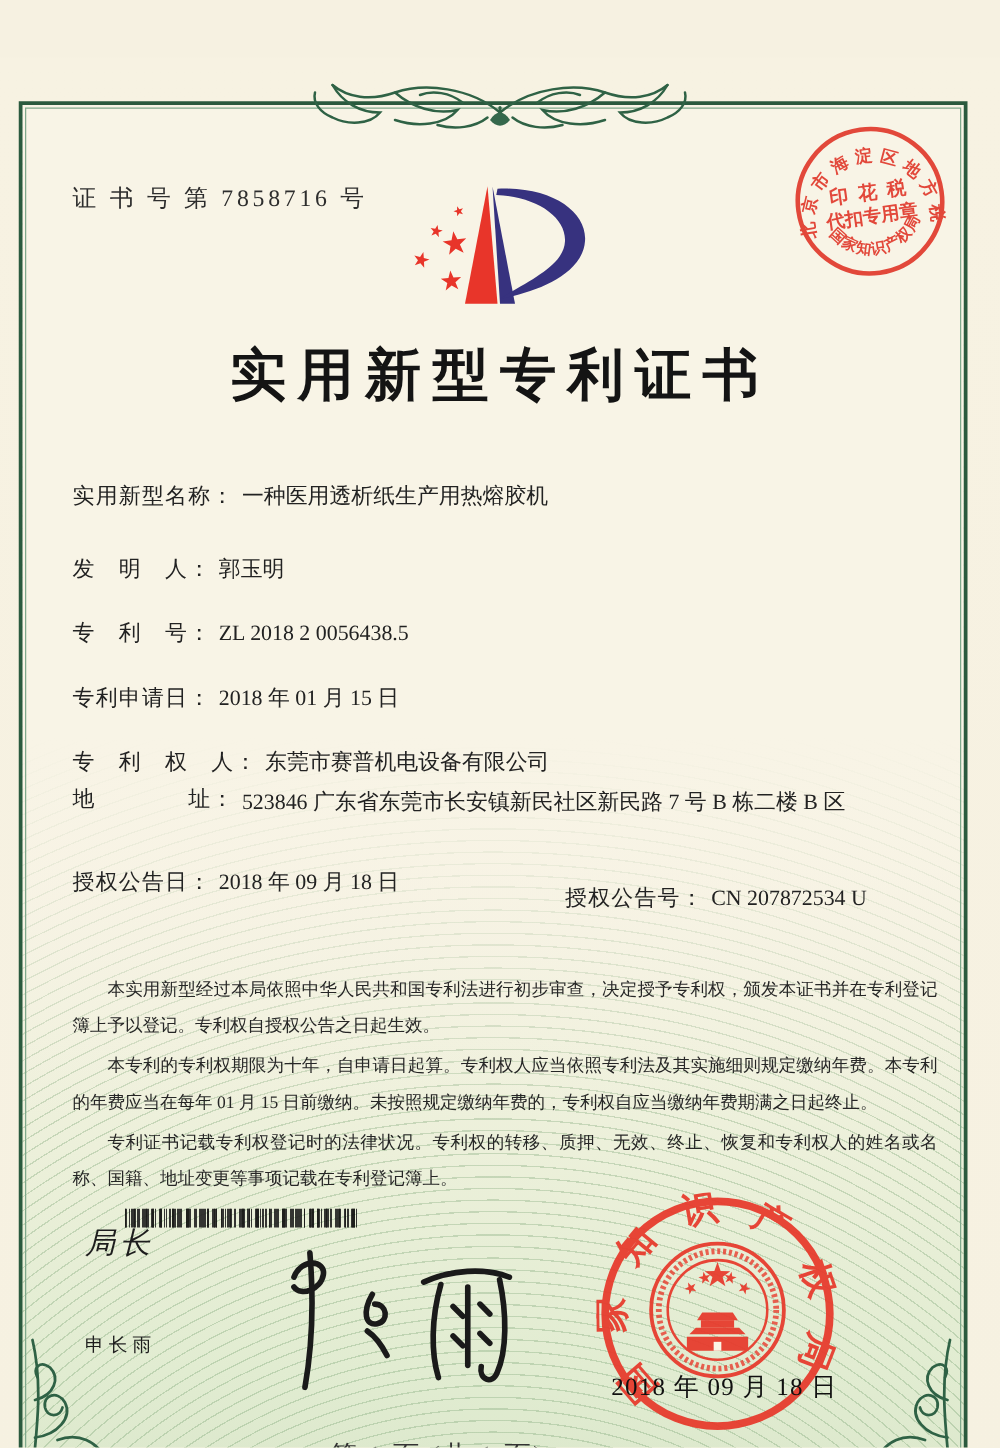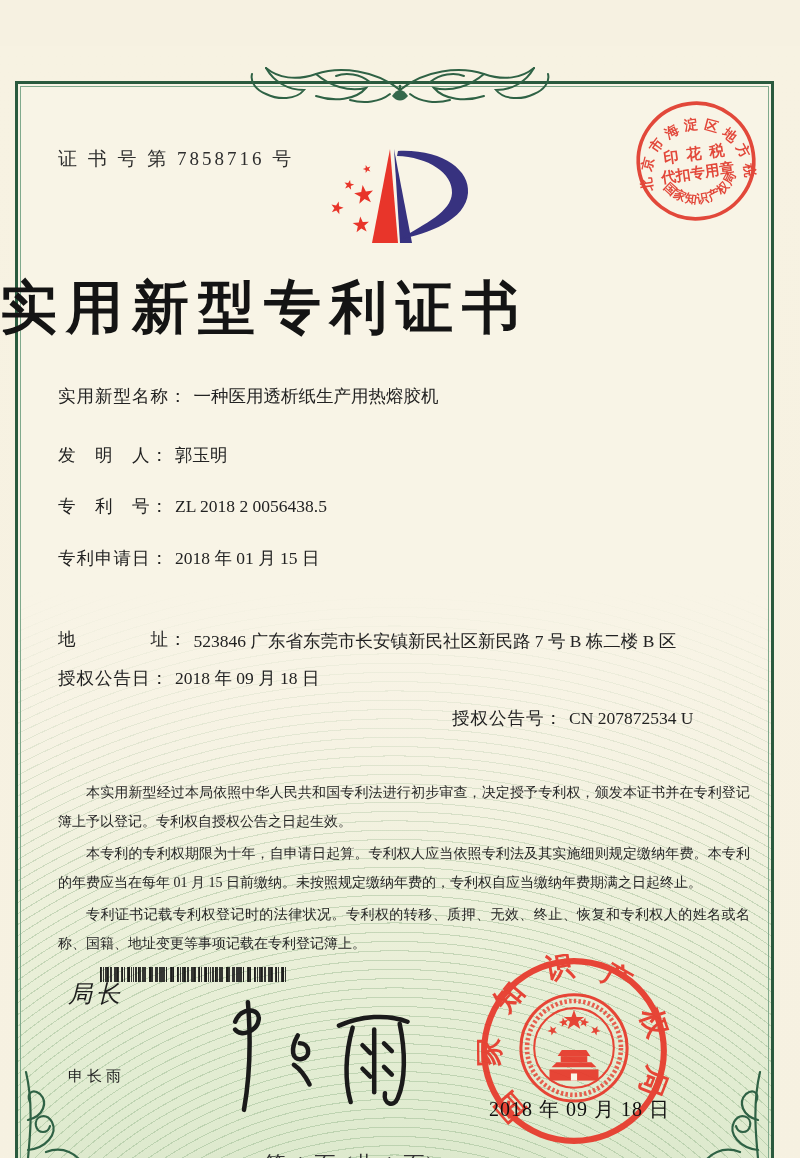--- a/index.html
+++ b/index.html
@@ -9,21 +9,21 @@
   
   #frame{position:absolute;left:15px;top:35px;width:753px;height:1100px;
          border:3px solid #2a5a3e;
          background:
            linear-gradient(180deg,#f8f4e6 0%,#f8f4e6 46%,rgba(248,244,230,0) 74%),
            repeating-radial-gradient(ellipse 170% 120% at 50% 132%,rgba(110,155,105,0.30) 0 1px,rgba(0,0,0,0) 1px 9px),
            linear-gradient(180deg,#f8f4e6 0%,#f6f2e2 55%,#ecf0da 76%,#e1ecd1 92%,#dce8cc 100%);}
   #frame .inner{position:absolute;inset:2px;border:1px solid #7fa98c;}
   .abs{position:absolute;}
   .cert-no{left:58px;top:100px;font-size:19px;letter-spacing:3px;color:#2e2e2e;}
-  .title{left:0;top:224px;width:800px;font-size:57px;font-weight:700;
+  .title{left:0;top:224px;width:800px;text-align:center;font-size:45px;font-weight:700;
          letter-spacing:9px;color:#141414;}
   .row{left:58px;font-size:17.5px;color:#222;white-space:nowrap;}
   .row .lbl{letter-spacing:1px;}
   .row .val{margin-left:6px;}
   .row-addr .val{white-space:normal;display:inline-block;width:572px;vertical-align:top;line-height:29px;}
   .paras{left:58px;top:732px;width:692px;font-size:14px;line-height:29px;color:#262626;text-align:justify;}
   .paras p{margin:0 0 3px 0;text-indent:2em;}
   .barcode{left:100px;top:921px;width:187px;height:15px;
     background:
       repeating-linear-gradient(90deg,#1c1c1c 0 2px,transparent 2px 3px,#1c1c1c 3px 4px,transparent 4px 7px),
@@ -117,24 +117,27 @@
   </div>
   <div class="abs row" style="top:338px">
     <span class="lbl">实用新型名称：</span><span class="val">一种医用透析纸生产用热熔胶机</span>
   </div>
   <div class="abs row" style="top:448px">
     <span class="lbl">专　利　号：</span><span class="val">ZL 2018 2 0056438.5</span>
   </div>
   <div class="abs row" style="top:500px">
     <span class="lbl">专利申请日：</span><span class="val">2018 年 01 月 15 日</span>
   </div>
+  <div class="abs row" style="top:551px">
+    <span class="lbl">专　利　权　人：</span><span class="val">东莞市赛普机电设备有限公司</span>
+  </div>
   <div class="abs row row-addr" style="top:581px">
     <span class="lbl" style="vertical-align:top">地　　　　址：</span><span class="val">523846 广东省东莞市长安镇新民社区新民路 7 号 B 栋二楼 B 区</span>
   </div>
-  <div class="abs row" style="top:620px">
+  <div class="abs row" style="top:647px">
     <span class="lbl">授权公告日：</span><span class="val">2018 年 09 月 18 日</span>
   </div>
   <div class="abs row" style="top:660px;left:452px">
     <span class="lbl">授权公告号：</span><span class="val">CN 207872534 U</span>
   </div>
 
   <div class="abs paras">
     <p>本实用新型经过本局依照中华人民共和国专利法进行初步审查，决定授予专利权，颁发本证书并在专利登记簿上予以登记。专利权自授权公告之日起生效。</p>
     <p>本专利的专利权期限为十年，自申请日起算。专利权人应当依照专利法及其实施细则规定缴纳年费。本专利的年费应当在每年 01 月 15 日前缴纳。未按照规定缴纳年费的，专利权自应当缴纳年费期满之日起终止。</p>
     <p>专利证书记载专利权登记时的法律状况。专利权的转移、质押、无效、终止、恢复和专利权人的姓名或名称、国籍、地址变更等事项记载在专利登记簿上。</p>

